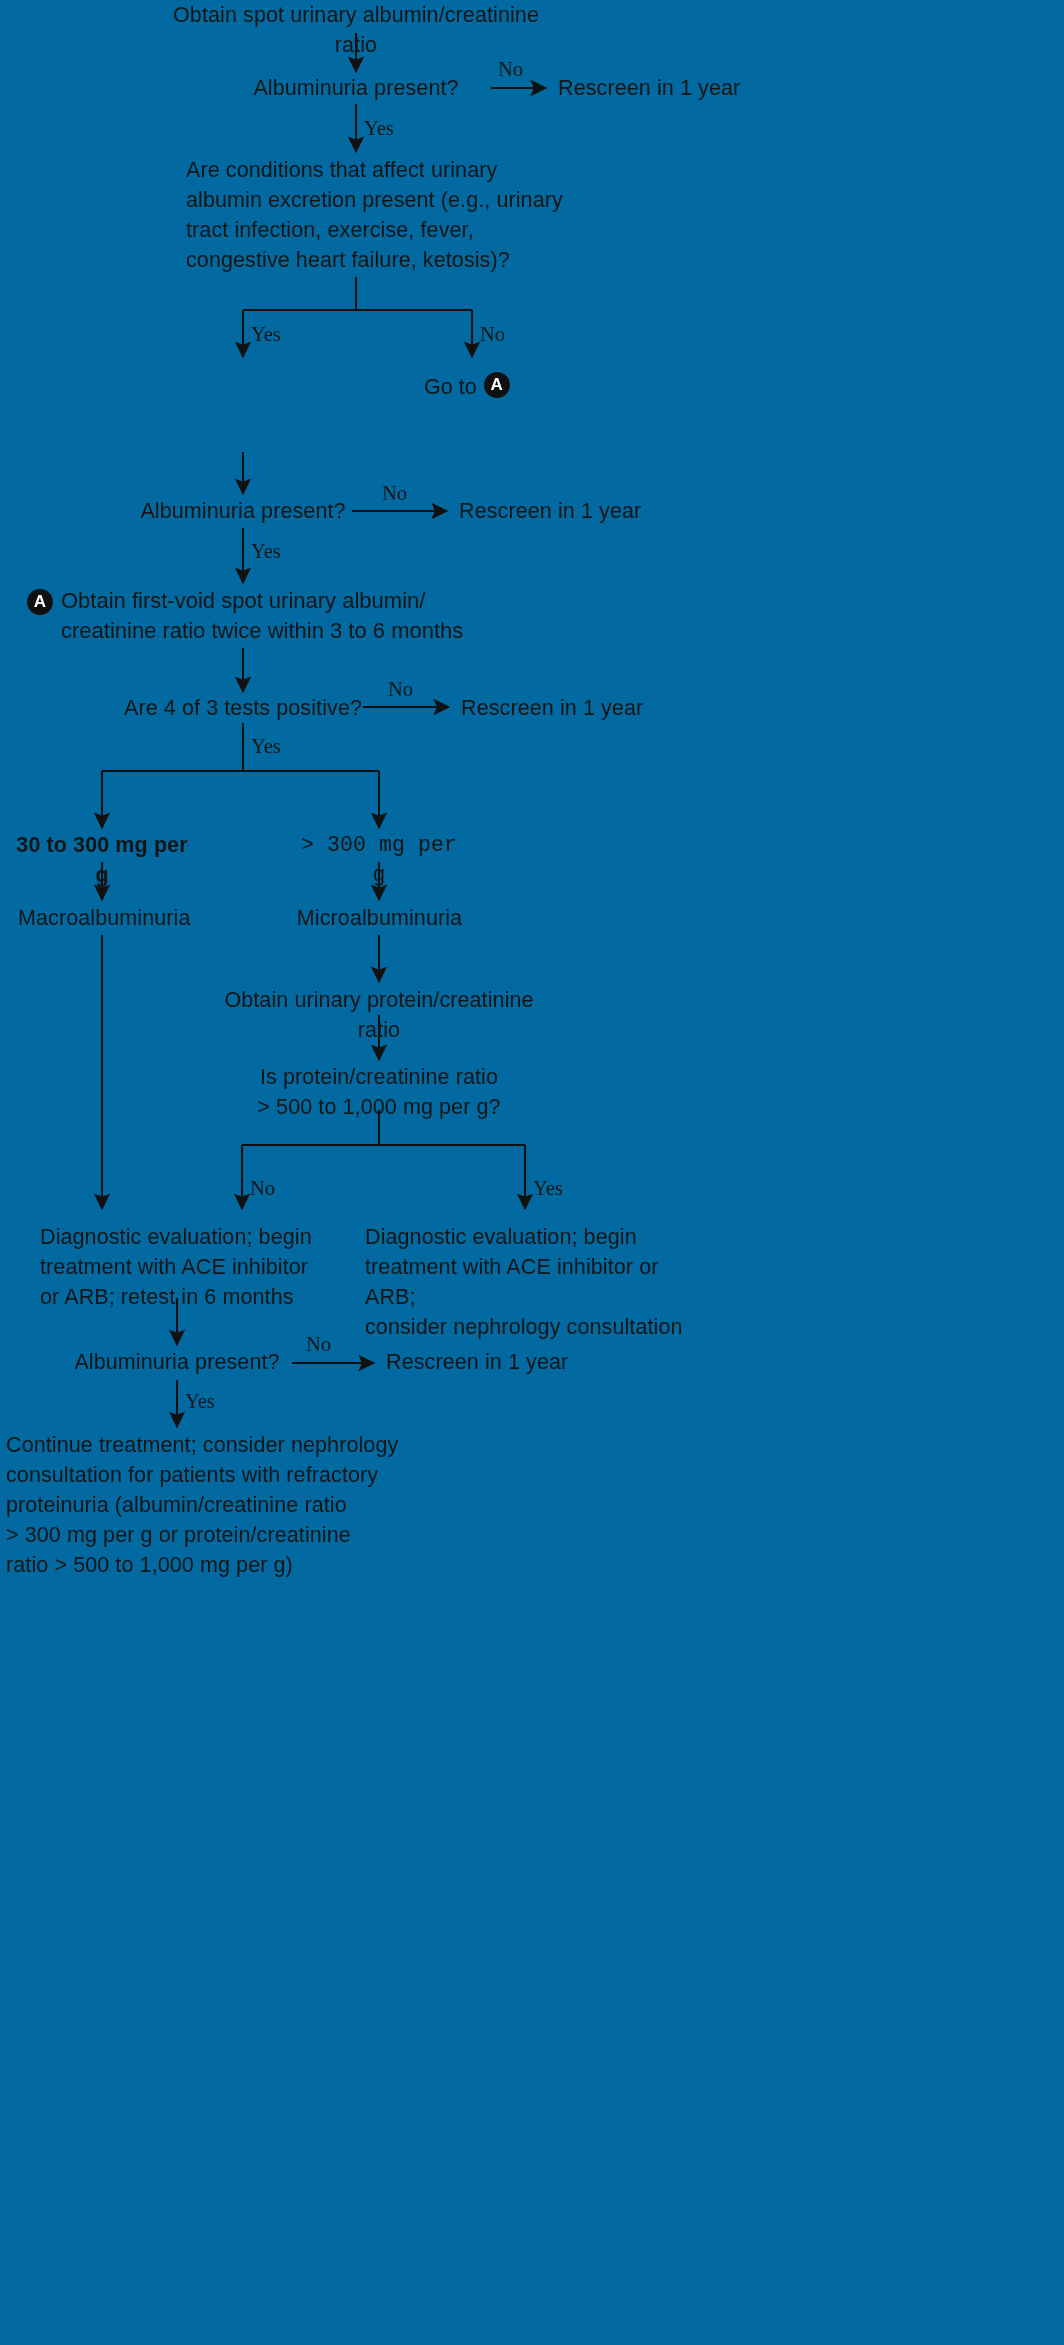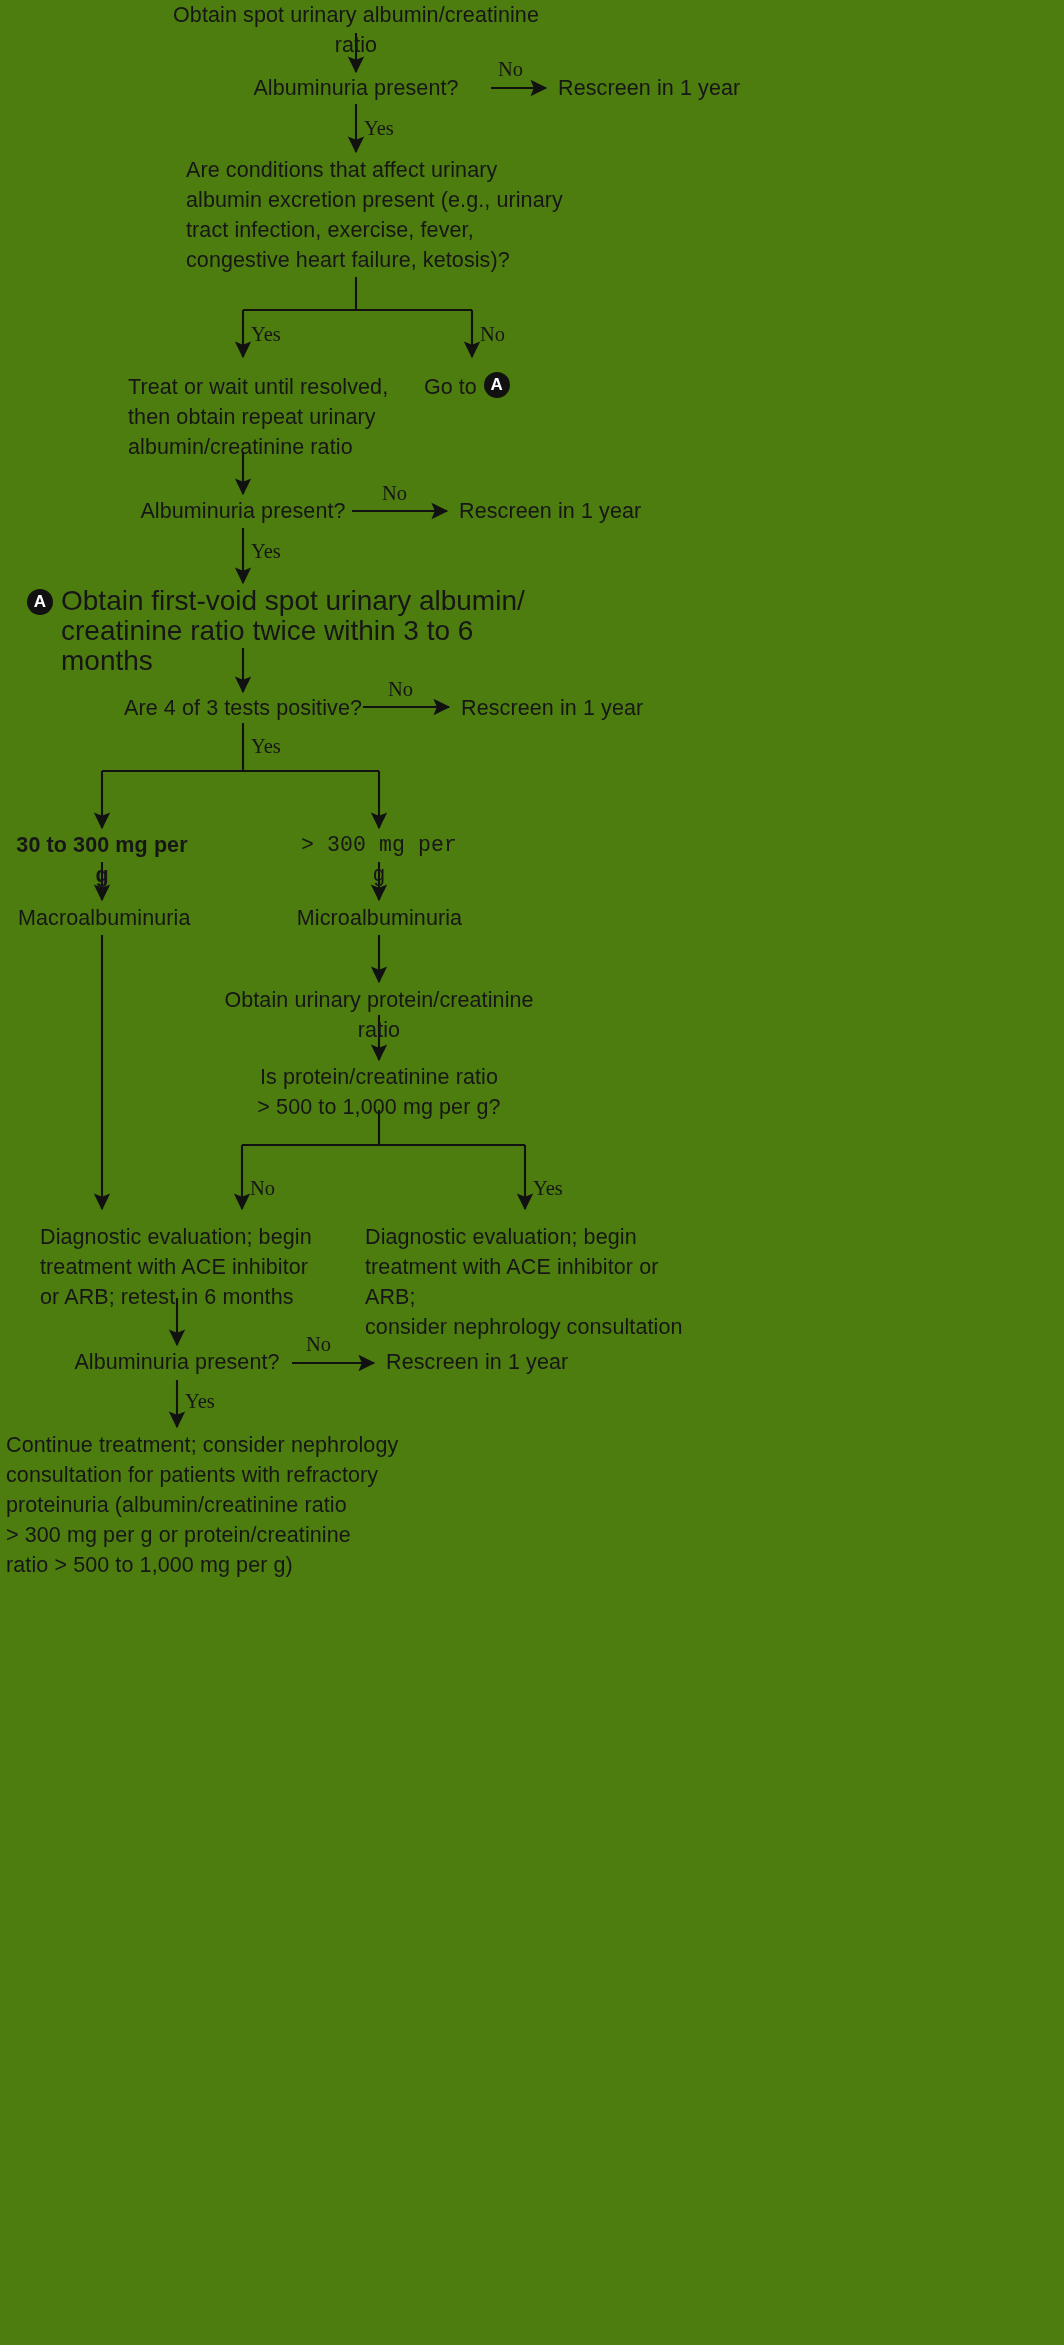--- a/index.html
+++ b/index.html
@@ -8,21 +8,21 @@
     background: #ffffff;
   }
   body {
     font-family: "Liberation Sans", sans-serif;
     color: #1a1a1a;
   }
   #flowchart-root {
     position: relative;
     width: 1064px;
     height: 2345px;
-    background: #4d7c0f;
+    background: #0369a1;
     overflow: hidden;
   }
   #flow-svg {
     position: absolute;
     left: 0;
     top: 0;
     width: 1064px;
     height: 2345px;
     pointer-events: none;
   }
@@ -71,21 +71,21 @@
   .goto-wrap .marker-circle { position: static; }
 
   .tagged-node {
     position: absolute;
     display: flex;
     align-items: flex-start;
     gap: 8px;
   }
   .tagged-node .marker-circle { position: static; flex: 0 0 auto; margin-top: 3px; }
   .tagged-node .tagged-text {
-    font-size: 28px;
+    font-size: 22px;
     line-height: 30px;
     color: #161616;
     white-space: pre-line;
   }
 </style>
 </head>
 <body>
 
 <div id="flowchart-root">
 
@@ -150,23 +150,20 @@
 
   <div class="node center" style="left:236px; top:73px; width:240px;">Albuminuria present?</div>
 
   <div class="node left" style="left:558px; top:73px; width:300px;">Rescreen in 1 year</div>
 
   <div class="node left" style="left:186px; top:155px; width:400px;">Are conditions that affect urinary
 albumin excretion present (e.g., urinary
 tract infection, exercise, fever,
 congestive heart failure, ketosis)?</div>
 
-  <div class="node left" style="left:128px; top:372px; width:300px;">Treat or wait until resolved,
-then obtain repeat urinary
-albumin/creatinine ratio</div>
 
   <div class="goto-wrap" style="left:424px; top:372px;">
     <span>Go to</span>
     <span class="marker-circle">A</span>
   </div>
 
   <div class="node center" style="left:123px; top:496px; width:240px;">Albuminuria present?</div>
 
   <div class="node left" style="left:459px; top:496px; width:300px;">Rescreen in 1 year</div>
 

